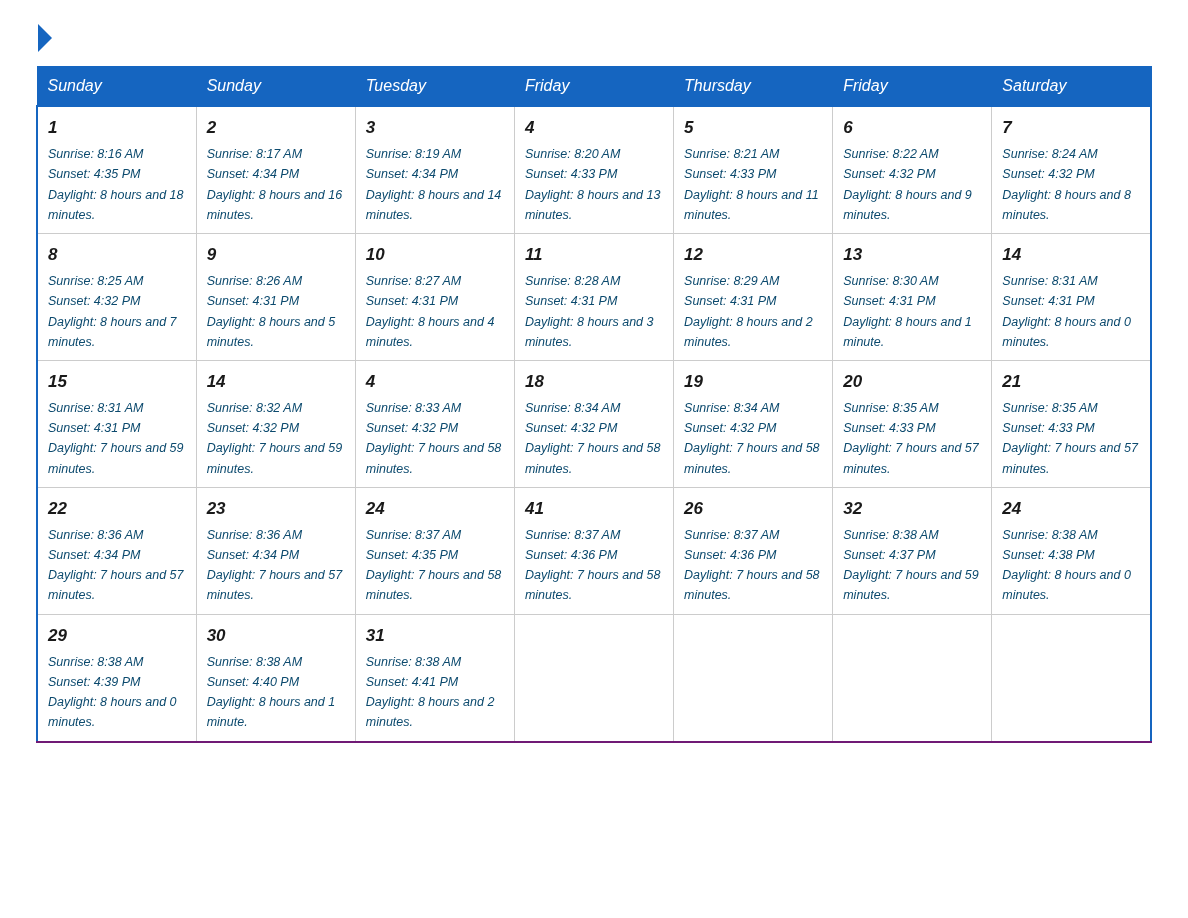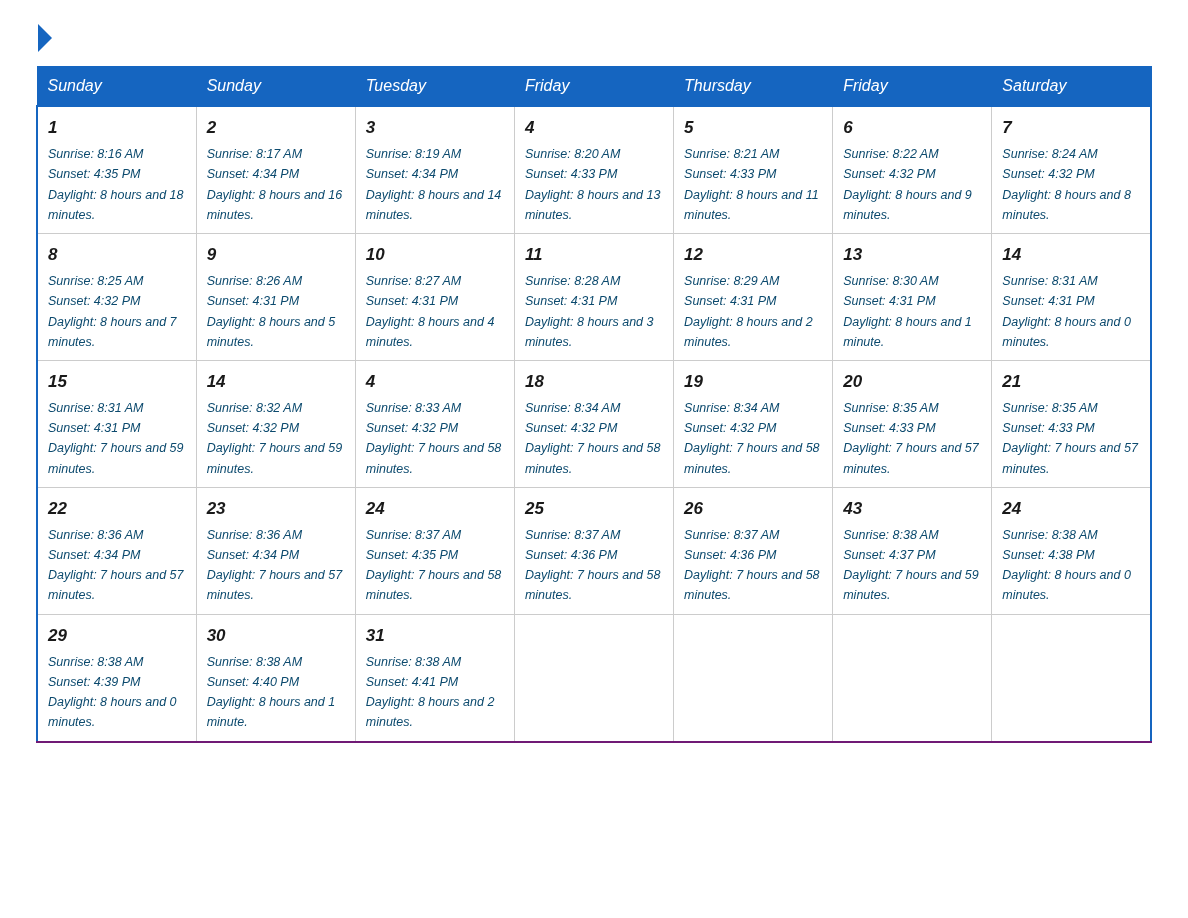--- a/index.html
+++ b/index.html
@@ -192,23 +192,23 @@
           <td><span class="day-num">4</span><span class="day-info">Sunrise: 8:33 AM<br>Sunset: 4:32 PM<br>Daylight: 7 hours and 58 minutes.</span></td>
           <td><span class="day-num">18</span><span class="day-info">Sunrise: 8:34 AM<br>Sunset: 4:32 PM<br>Daylight: 7 hours and 58 minutes.</span></td>
           <td><span class="day-num">19</span><span class="day-info">Sunrise: 8:34 AM<br>Sunset: 4:32 PM<br>Daylight: 7 hours and 58 minutes.</span></td>
           <td><span class="day-num">20</span><span class="day-info">Sunrise: 8:35 AM<br>Sunset: 4:33 PM<br>Daylight: 7 hours and 57 minutes.</span></td>
           <td><span class="day-num">21</span><span class="day-info">Sunrise: 8:35 AM<br>Sunset: 4:33 PM<br>Daylight: 7 hours and 57 minutes.</span></td>
         </tr>
         <tr>
           <td><span class="day-num">22</span><span class="day-info">Sunrise: 8:36 AM<br>Sunset: 4:34 PM<br>Daylight: 7 hours and 57 minutes.</span></td>
           <td><span class="day-num">23</span><span class="day-info">Sunrise: 8:36 AM<br>Sunset: 4:34 PM<br>Daylight: 7 hours and 57 minutes.</span></td>
           <td><span class="day-num">24</span><span class="day-info">Sunrise: 8:37 AM<br>Sunset: 4:35 PM<br>Daylight: 7 hours and 58 minutes.</span></td>
-          <td><span class="day-num">25</span><span class="day-info">Sunrise: 8:37 AM<br>Sunset: 4:36 PM<br>Daylight: 7 hours and 58 minutes.</span></td>
+          <td><span class="day-num">41</span><span class="day-info">Sunrise: 8:37 AM<br>Sunset: 4:36 PM<br>Daylight: 7 hours and 58 minutes.</span></td>
           <td><span class="day-num">26</span><span class="day-info">Sunrise: 8:37 AM<br>Sunset: 4:36 PM<br>Daylight: 7 hours and 58 minutes.</span></td>
-          <td><span class="day-num">43</span><span class="day-info">Sunrise: 8:38 AM<br>Sunset: 4:37 PM<br>Daylight: 7 hours and 59 minutes.</span></td>
+          <td><span class="day-num">32</span><span class="day-info">Sunrise: 8:38 AM<br>Sunset: 4:37 PM<br>Daylight: 7 hours and 59 minutes.</span></td>
           <td><span class="day-num">24</span><span class="day-info">Sunrise: 8:38 AM<br>Sunset: 4:38 PM<br>Daylight: 8 hours and 0 minutes.</span></td>
         </tr>
         <tr>
           <td><span class="day-num">29</span><span class="day-info">Sunrise: 8:38 AM<br>Sunset: 4:39 PM<br>Daylight: 8 hours and 0 minutes.</span></td>
           <td><span class="day-num">30</span><span class="day-info">Sunrise: 8:38 AM<br>Sunset: 4:40 PM<br>Daylight: 8 hours and 1 minute.</span></td>
           <td><span class="day-num">31</span><span class="day-info">Sunrise: 8:38 AM<br>Sunset: 4:41 PM<br>Daylight: 8 hours and 2 minutes.</span></td>
           <td class="empty-cell"></td>
           <td class="empty-cell"></td>
           <td class="empty-cell"></td>
           <td class="empty-cell"></td>

